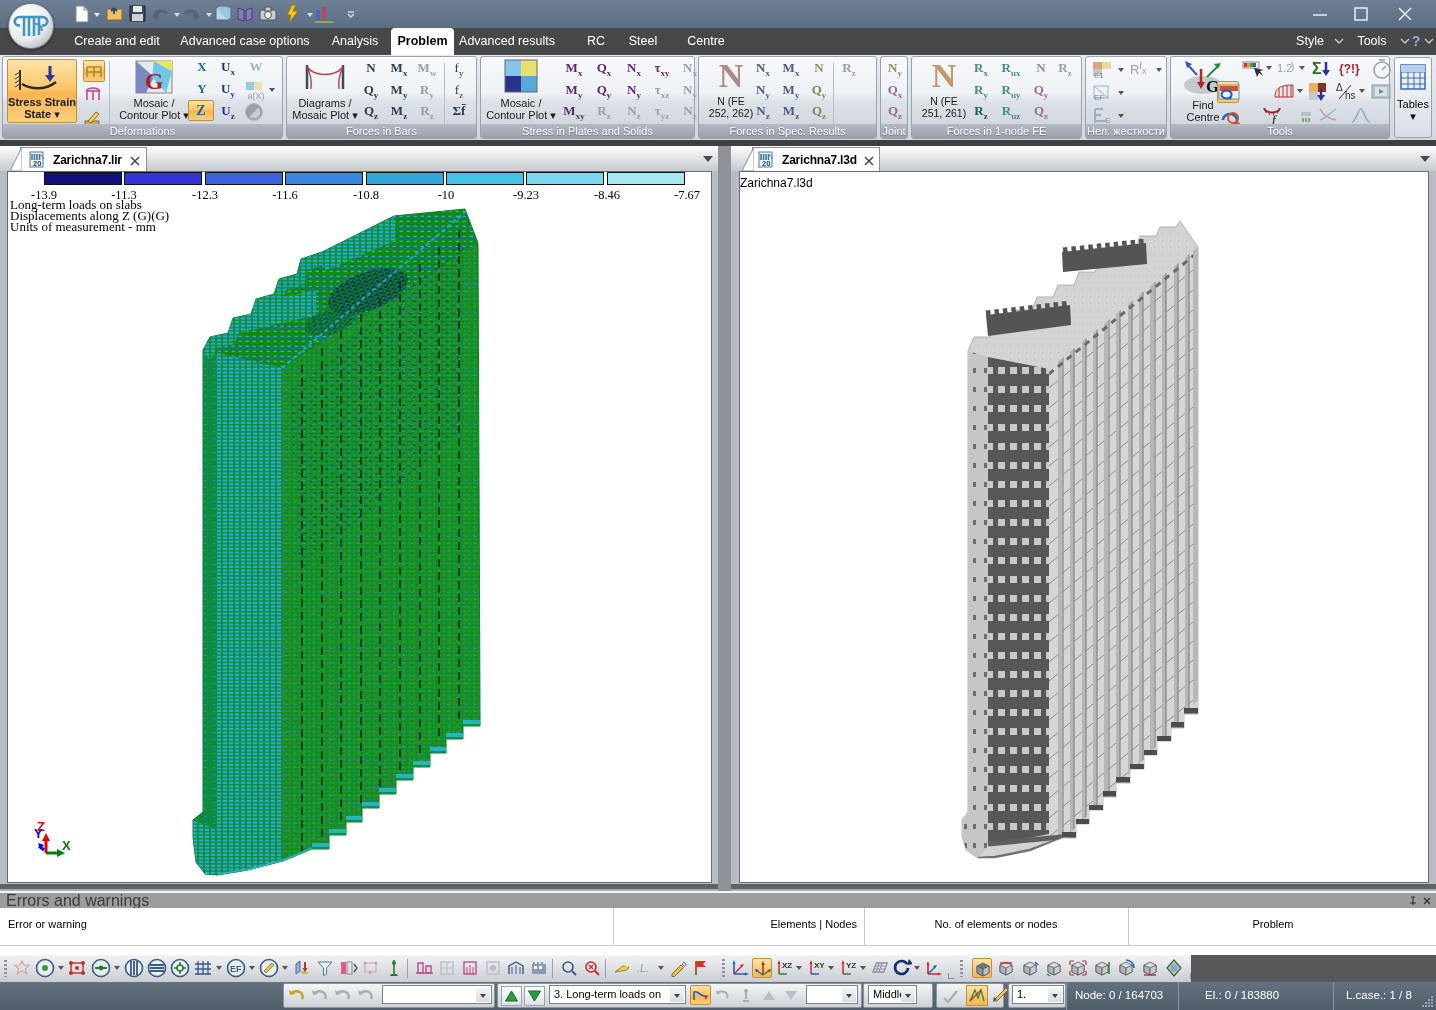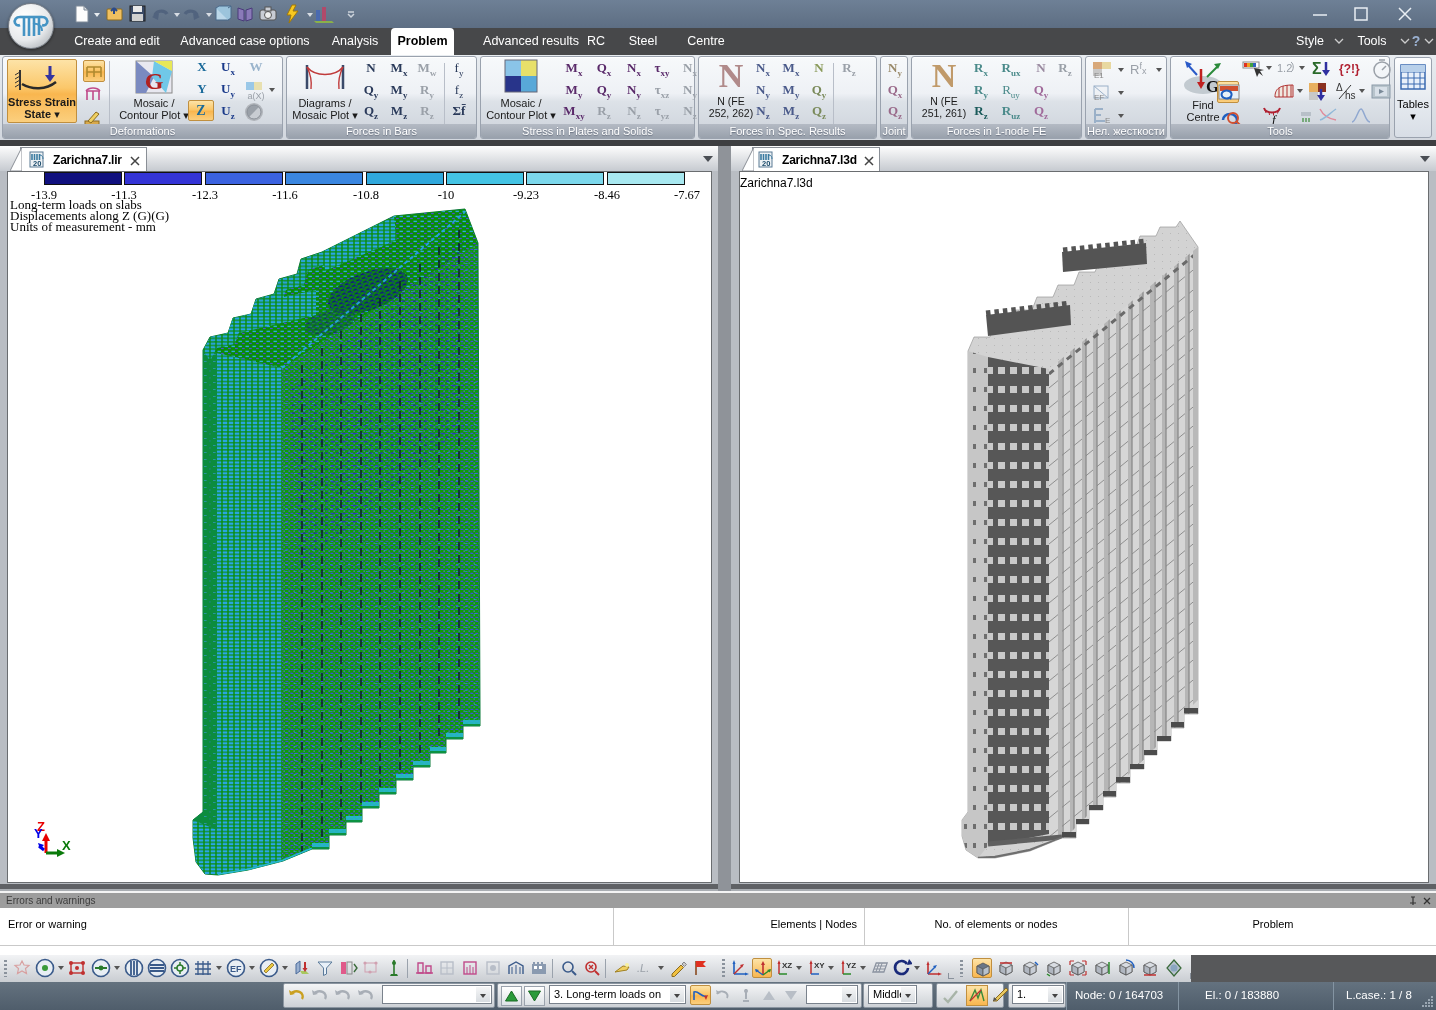--- a/index.html
+++ b/index.html
@@ -24,21 +24,21 @@
 
 #docarea{left:0;top:146px;width:1436px;height:747px;background:#8f9399}
 .pane{position:absolute;top:0;height:747px;background:#b9bdc3}
 .tbar{position:absolute;left:0;right:0;top:0;height:25px;background:linear-gradient(#fdfdfd,#c6cad0)}
 .dtab{position:absolute;top:1px;height:24px;background:#fff;border:1px solid #8a8f96;border-bottom:none}
 .dtab .nm{position:absolute;font-weight:bold;font-size:12px;top:5px;letter-spacing:-0.2px}
 .canvas{position:absolute;background:#fff;border:1px solid #6a6d70}
 
 .seg{position:absolute;top:0;height:13px;border:1px solid #111}
 
-#errh{left:0;top:891px;width:1436px;height:17px;background:#9d9d9d;border-top:2px solid #f4f4f4;color:#3c3c3c;font-size:10px;line-height:15px}
+#errh{left:0;top:891px;width:1436px;height:17px;background:#9d9d9d;border-top:2px solid #f4f4f4;color:#3c3c3c;font-size:16px;line-height:15px}
 #errbody{left:0;top:908px;width:1436px;height:47px;background:#fff;font-size:11px;color:#000}
 .vline{position:absolute;top:0;width:1px;height:37px;background:#c9c9c9}
 
 #tbrow{left:0;top:955px;width:1436px;height:27px;background:linear-gradient(#f2f3f5,#c9cdd2)}
 #tbrow .dark{position:absolute;right:0;top:0;width:245px;height:27px;background:#57585a}
 .ic{position:absolute;top:3px;width:20px;height:20px}
 
 #status{left:0;top:982px;width:1436px;height:28px;background:linear-gradient(#64727f,#4f5d6b)}
 .isl{position:absolute;top:1px;height:25px;background:linear-gradient(#f4f5f6,#cdd1d6);border:1px solid #8b95a0;border-radius:2px}
 .combo{position:absolute;top:3px;height:19px;background:#fff;border:1px solid #7a828c;font-size:11px;line-height:17px;padding-left:4px;color:#000}
@@ -107,21 +107,21 @@
       <path d="M10 9h14" stroke="#e9eef3" stroke-width="1.5"></path>
       <rect x="52" y="2" width="12" height="12" fill="none" stroke="#e9eef3" stroke-width="1.5"></rect>
       <path d="M96 2l12 12M108 2l-12 12" stroke="#e9eef3" stroke-width="1.5"></path>
     </svg>
   </div>
 <div class="abs" id="tabrow">
     <div class="rtab" style="left:68px;width:98px">Create and edit</div>
     <div class="rtab" style="left:176px;width:138px">Advanced case options</div>
     <div class="rtab" style="left:322px;width:66px">Analysis</div>
     <div class="rtab act" style="left:391px;width:63px">Problem</div>
-    <div class="rtab" style="left:474px;width:114px">Advanced results</div>
+    <div class="rtab" style="left:450px;width:114px">Advanced results</div>
     <div class="rtab" style="left:578px;width:36px">RC</div>
     <div class="rtab" style="left:620px;width:46px">Steel</div>
     <div class="rtab" style="left:672px;width:68px">Centre</div>
     <div class="rtab" style="left:1288px;width:44px">Style</div>
     <svg class="abs" style="left:1334px;top:10px" width="10" height="8">
       <path d="M1 1l4 4 4-4" stroke="#ccc" stroke-width="1.3" fill="none"></path>
     </svg>
     <div class="rtab" style="left:1344px;width:56px">Tools</div>
     <svg class="abs" style="left:1400px;top:10px" width="10" height="8">
       <path d="M1 1l4 4 4-4" stroke="#ccc" stroke-width="1.3" fill="none"></path>
@@ -264,21 +264,21 @@
     <div class="grp" style="left:911px;width:171px">
       <div class="big" style="left:0px;width:64px">
         <div style="font-family:'Liberation Serif',serif;font-size:34px;font-weight:bold;color:#c09a6a;line-height:34px">N</div>
         <div class="cap" style="top:36px;font-size:10.5px">N (FE<br>251, 261)</div>
       </div>
       <div class="sb" style="left:56px;top:1px;color:#4a8a8a;font-weight:bold;width:26px">R<sub>x</sub></div>
       <div class="sb" style="left:86px;top:1px;color:#4a8a8a;font-weight:bold;width:26px">R<sub>ux</sub></div>
       <div class="sb" style="left:116px;top:1px;color:#9a8aa0;font-weight:bold;width:26px">N</div>
       <div class="sb" style="left:140px;top:1px;color:#9aa0a8;font-weight:bold;width:26px">R<sub>z</sub></div>
       <div class="sb" style="left:56px;top:23px;color:#4a8a8a;font-weight:bold;width:26px">R<sub>y</sub></div>
-      <div class="sb" style="left:86px;top:23px;color:#4a8a8a;font-weight:normal;width:26px">R<sub>uy</sub></div>
+      <div class="sb" style="left:86px;top:23px;color:#4a8a8a;font-weight:bold;width:26px">R<sub>uy</sub></div>
       <div class="sb" style="left:116px;top:23px;color:#a06a9a;font-weight:bold;width:26px">Q<sub>y</sub></div>
       <div class="sb" style="left:56px;top:44px;color:#1a5a5a;font-weight:bold;width:26px">R<sub>z</sub></div>
       <div class="sb" style="left:86px;top:44px;color:#4a8a8a;font-weight:bold;width:26px">R<sub>uz</sub></div>
       <div class="sb" style="left:116px;top:44px;color:#a06a9a;font-weight:bold;width:26px">Q<sub>z</sub></div>
       <div class="lbl">Forces in 1-node FE</div>
     </div>
     <div class="grp" style="left:1085px;width:82px">
       <div class="abs" style="left:6px;top:4px"><svg width="22" height="18">
           <rect x="1" y="1" width="9" height="7" fill="#d8a87a"></rect>
           <rect x="10" y="1" width="9" height="7" fill="#e8d8a0"></rect>

